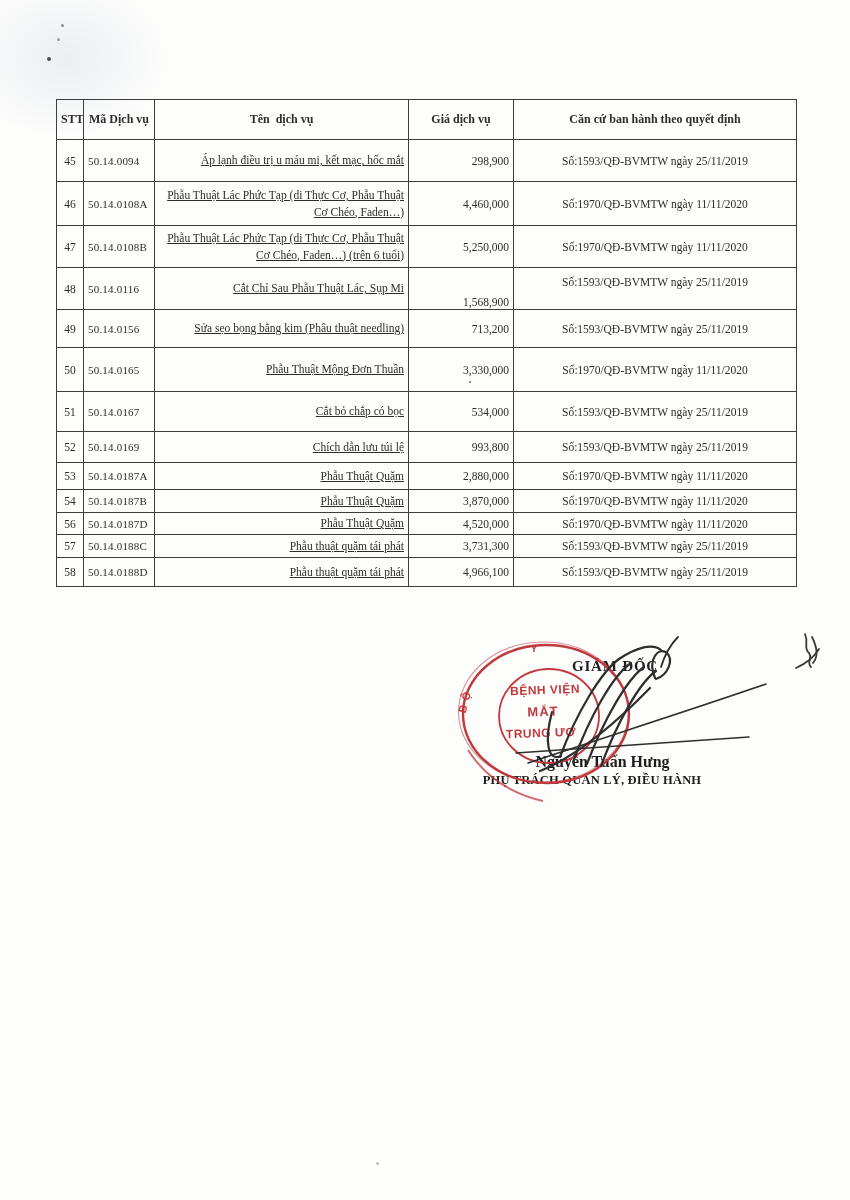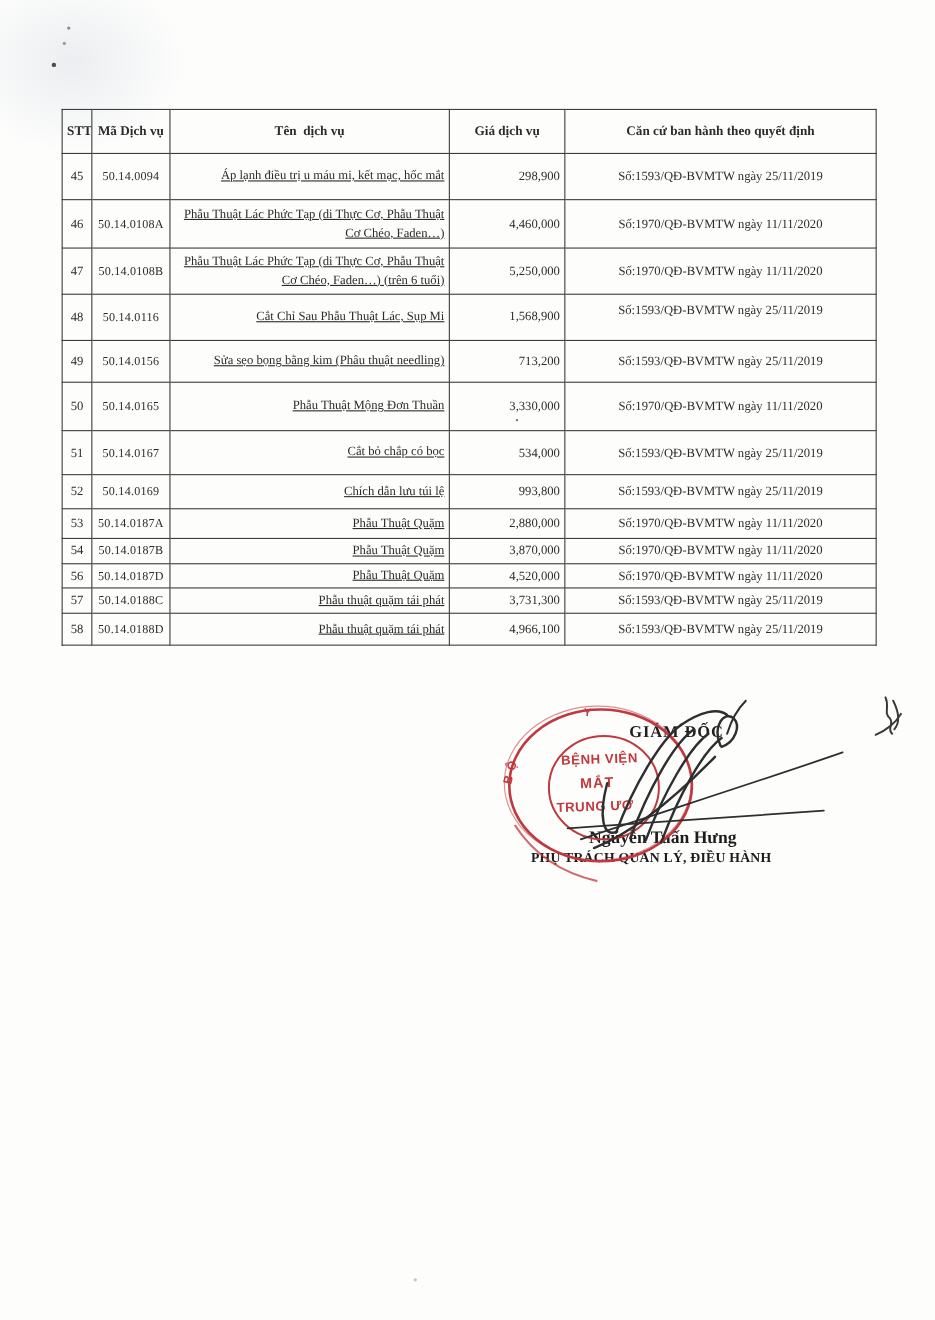--- a/index.html
+++ b/index.html
@@ -26,25 +26,25 @@
   .price-table td,.price-table th{
     border:1.5px solid #3d3d3d;
     padding:2px 4px;vertical-align:middle;
     overflow:hidden;
   }
   .price-table th{
     font-size:12px;font-weight:bold;text-align:center;
     white-space:pre-wrap;
   }
   .c-stt{text-align:center;padding:2px 1px;}
-  .c-code{text-align:center;padding-left:3px;font-size:11px;letter-spacing:0.2px;}
+  .c-code{text-align:left;padding-left:3px;font-size:11px;letter-spacing:0.2px;}
   .c-name{text-align:right;padding-left:6px;padding-right:4px;line-height:1.45;text-decoration:underline;}
   .c-price{text-align:right;padding-right:7px;}
   .c-basis{text-align:center;}
-  td.price-low{vertical-align:bottom;padding-bottom:15px;}
+  td.price-low{vertical-align:bottom;padding-bottom:1px;}
 
   
   .abs{position:absolute;}
   .sig-title{
     left:560px;top:658px;width:110px;text-align:center;
     font-size:15px;font-weight:bold;letter-spacing:0.8px;color:#1f1f1f;
   }
   .signer-name{
     left:480px;top:753px;width:245px;text-align:center;
     font-size:16px;font-weight:bold;color:#1c1c1c;

